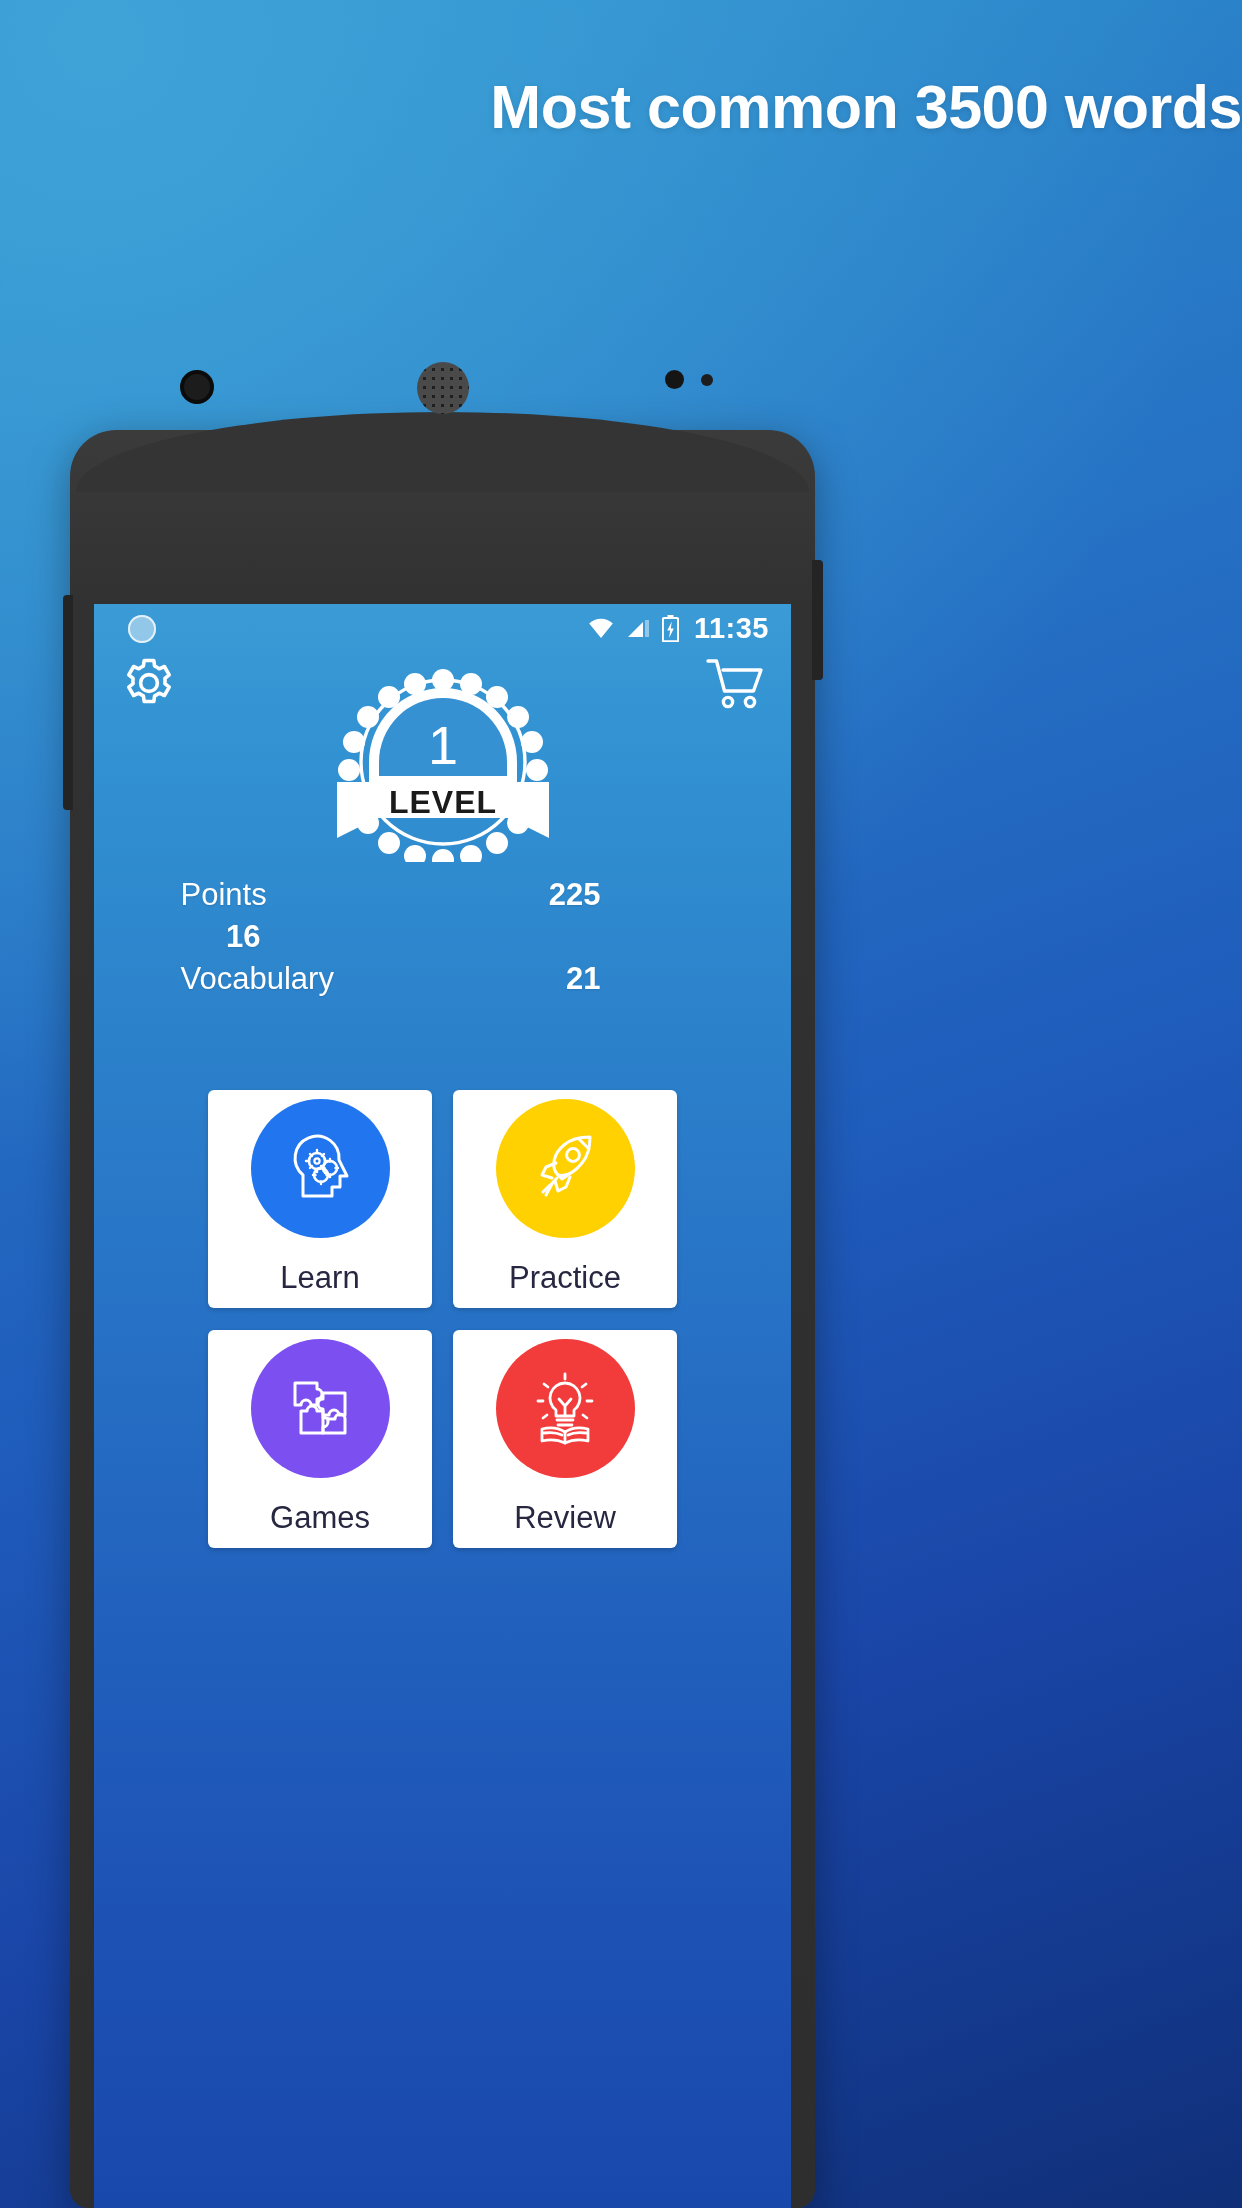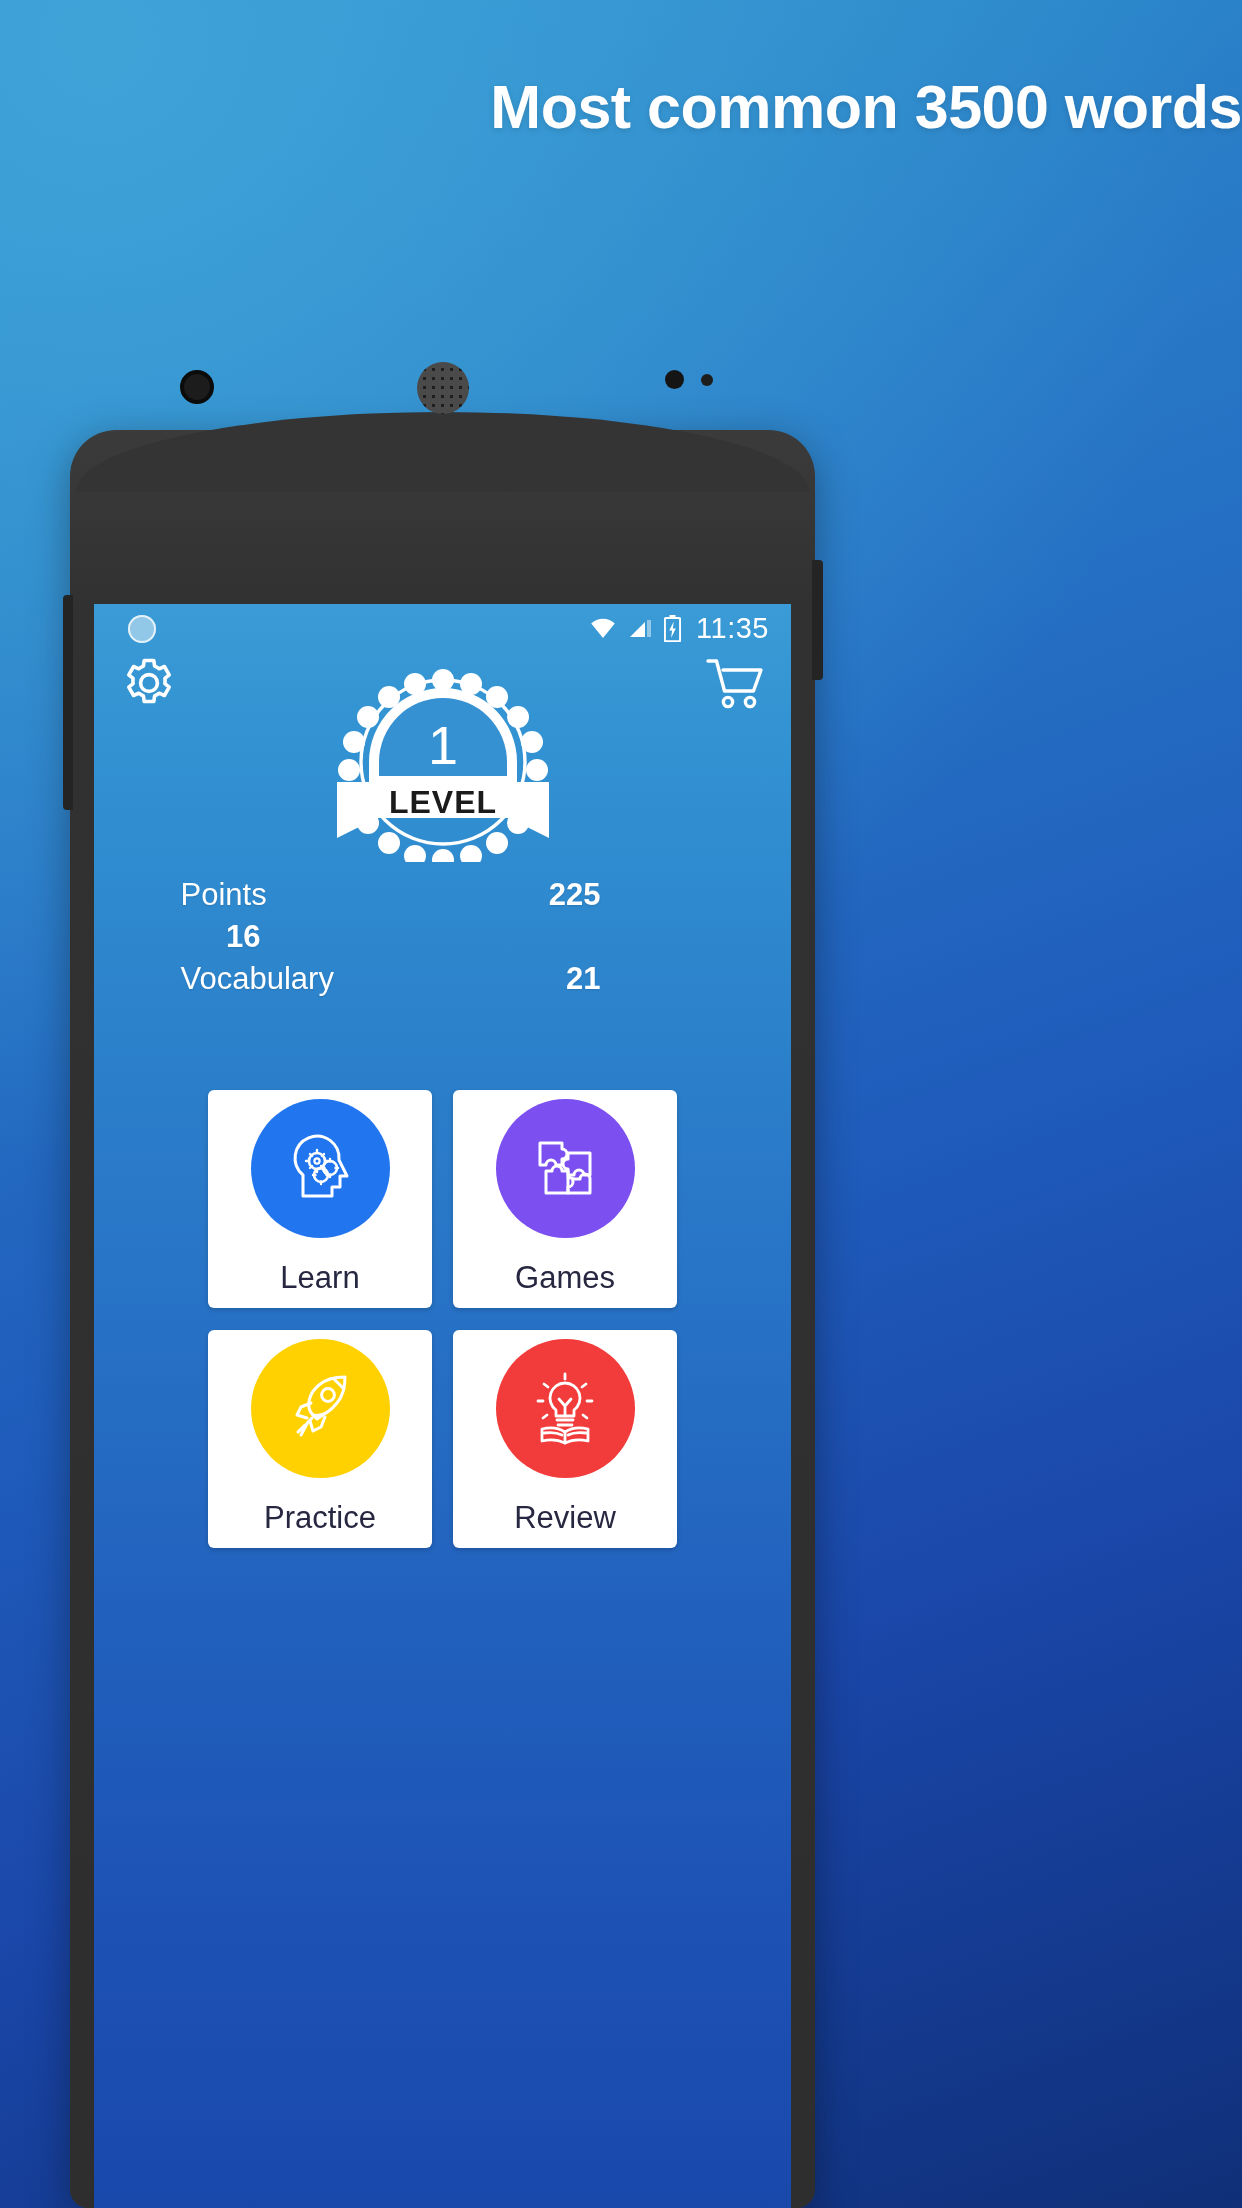--- a/index.html
+++ b/index.html
@@ -76,21 +76,21 @@
     background:rgba(255,255,255,.45);
     box-shadow:inset 0 0 0 2px rgba(255,255,255,.75);
   }
   .sb-right{
     position:absolute;right:22px;top:0;height:48px;display:flex;align-items:center;gap:11px;
   }
   .ico-wifi{width:28px;height:22px;display:block;}
   .ico-signal{width:25px;height:22px;display:block;}
   .ico-batt{width:17px;height:27px;display:block;}
   .sb-time{
-    color:#fff;font-size:29px;font-weight:normal;letter-spacing:0.5px;margin-left:4px;
+    color:#fff;font-size:29px;font-weight:bold;letter-spacing:0.5px;margin-left:4px;
   }
 
   
   .gear{position:absolute;left:28px;top:52px;width:54px;height:54px;}
   .cart{position:absolute;right:26px;top:52px;width:60px;height:56px;}
 
   
   .badge{
     position:absolute;left:50%;top:62px;transform:translateX(-50%);
     width:224px;height:196px;
@@ -253,48 +253,48 @@
                 <path d="M34 19 v3 M34 38 v3 M23 30 h3 M42 30 h3 M27 23 l2 2 M39 35 l2 2 M41 23 l-2 2 M29 35 l-2 2"></path>
                 <path d="M47 28 v2.5 M47 43.5 v2.5 M39 37 h2.5 M52.5 37 h2.5"></path>
                 <path d="M38 35 v2.5 M38 50.5 v2.5 M30 44 h2.5 M43.5 44 h2.5"></path>
               </g>
             </svg>
           </div>
           <div class="card-label">Learn</div>
         </div>
 
         <div class="card">
-          <div class="card-circle" style="background:#7B4FF0">
-            <svg viewBox="0 0 74 74">
-              <g fill="none" stroke="#ffffff" stroke-width="3" stroke-linejoin="round" stroke-linecap="round">
-                <path d="M12 12 h22 v6 a5 5 0 0 1 0 10 v6 h-6 a5 5 0 0 0 -10 0 h-6 Z"></path>
-                <path d="M40 22 h22 v22 h-6 a5 5 0 0 0 -10 0 h-6 v-6 a5 5 0 0 1 0 -10 Z"></path>
-                <path d="M18 40 h6 a5 5 0 0 1 10 0 h6 v22 h-22 Z"></path>
-                <path d="M46 48 h6 a5 5 0 0 1 10 0 h0 v14 h-22 v-6 a5 5 0 0 0 0 -10 Z"></path>
-              </g>
-            </svg>
-          </div>
-          <div class="card-label">Games</div>
-        </div>
-
-        <div class="card">
           <div class="card-circle" style="background:#FFD100">
             <svg viewBox="0 0 74 74">
               <g fill="none" stroke="#ffffff" stroke-width="3" stroke-linejoin="round" stroke-linecap="round">
                 <path d="M30 44 C22 36 26 22 36 14 C44 7 56 6 62 6 C62 12 61 24 54 32 C46 42 38 46 30 44 Z"></path>
                 <path d="M30 44 L34 48 L40 44"></path>
                 <circle cx="45" cy="24" r="6.4"></circle>
                 <path d="M28 32 L18 36 L14 44 L24 47"></path>
                 <path d="M42 46 L38 56 L30 60 L27 50"></path>
                 <path d="M51 8 C55 12 58 15 61 18"></path>
                 <path d="M29 47 L19 58 M25 51 L18 64 M22 54 L15 61"></path>
               </g>
             </svg>
           </div>
           <div class="card-label">Practice</div>
+        </div>
+
+        <div class="card">
+          <div class="card-circle" style="background:#7B4FF0">
+            <svg viewBox="0 0 74 74">
+              <g fill="none" stroke="#ffffff" stroke-width="3" stroke-linejoin="round" stroke-linecap="round">
+                <path d="M12 12 h22 v6 a5 5 0 0 1 0 10 v6 h-6 a5 5 0 0 0 -10 0 h-6 Z"></path>
+                <path d="M40 22 h22 v22 h-6 a5 5 0 0 0 -10 0 h-6 v-6 a5 5 0 0 1 0 -10 Z"></path>
+                <path d="M18 40 h6 a5 5 0 0 1 10 0 h6 v22 h-22 Z"></path>
+                <path d="M46 48 h6 a5 5 0 0 1 10 0 h0 v14 h-22 v-6 a5 5 0 0 0 0 -10 Z"></path>
+              </g>
+            </svg>
+          </div>
+          <div class="card-label">Games</div>
         </div>
 
         <div class="card">
           <div class="card-circle" style="background:#F23B3B">
             <svg viewBox="0 0 74 74">
               <g fill="none" stroke="#ffffff" stroke-width="2.8" stroke-linejoin="round" stroke-linecap="round">
                 <path d="M37 12 A15 15 0 0 1 46 39 L46 45 L28 45 L28 39 A15 15 0 0 1 37 12 Z"></path>
                 <path d="M31 28 L37 35 L43 28 M37 35 v10"></path>
                 <path d="M29 49 h16 M30 54 h14"></path>
                 <path d="M37 8 v-5 M20 16 l-4 -3 M54 16 l4 -3 M15 30 h-5 M59 30 h5 M19 44 l-4 3 M55 44 l4 3"></path>

